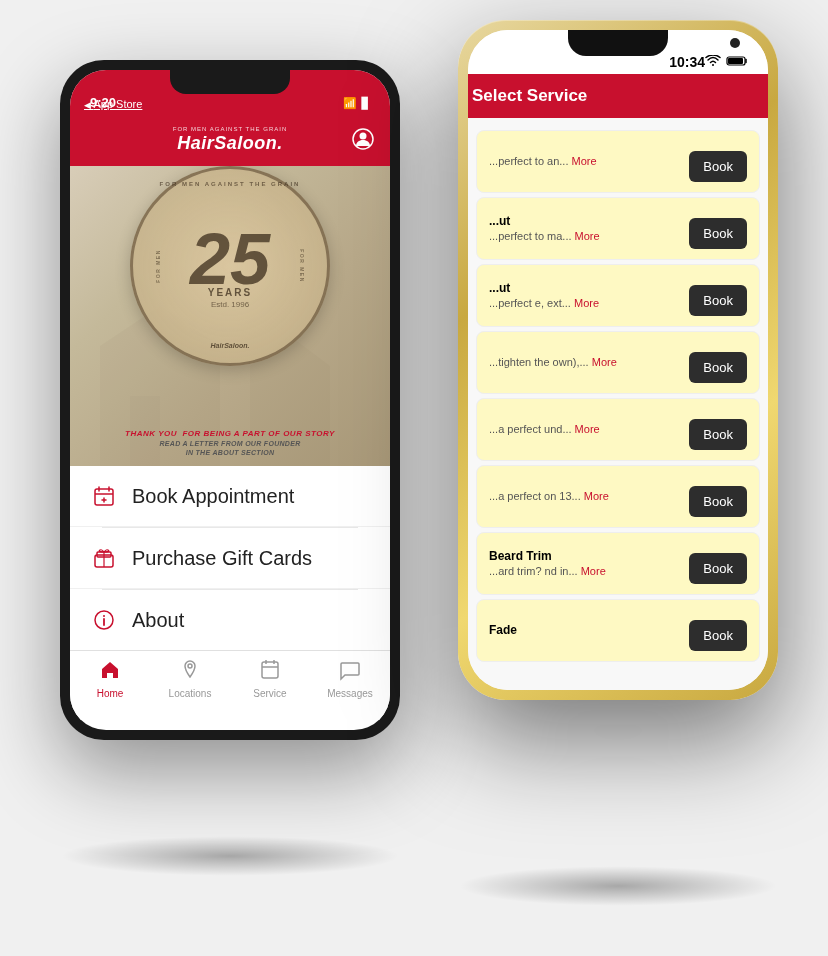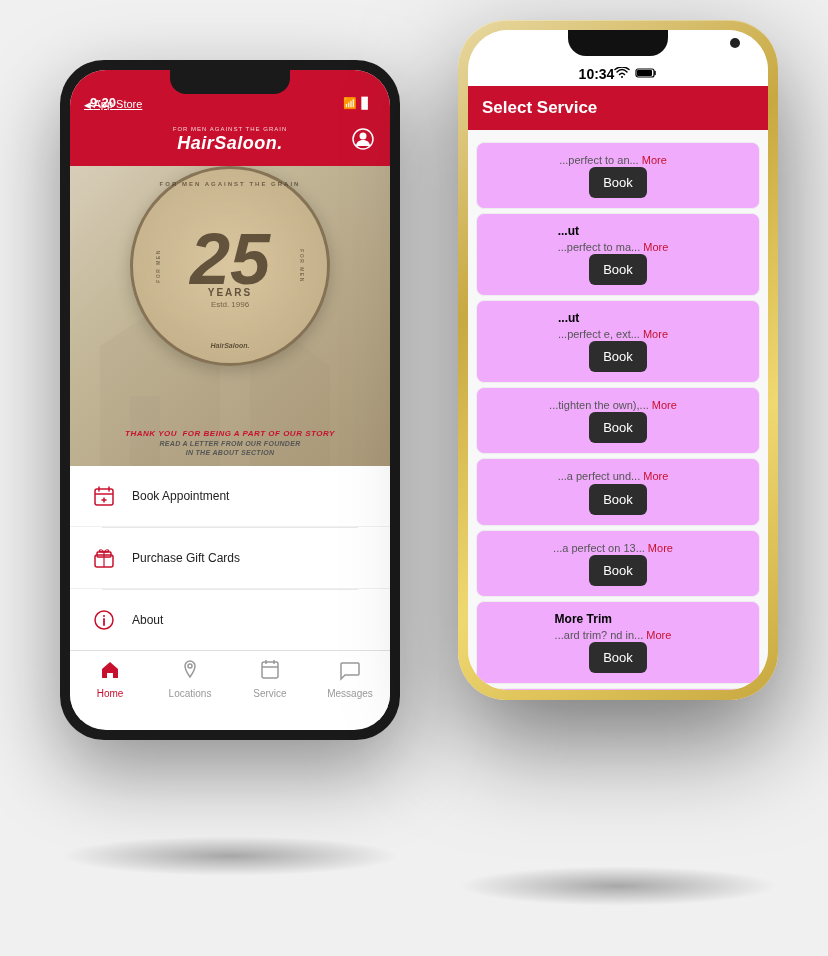--- a/index.html
+++ b/index.html
@@ -278,21 +278,21 @@
       height: 28px;
       margin-right: 14px;
       display: flex;
       align-items: center;
       justify-content: center;
       color: #c8102e;
       font-size: 18px;
       flex-shrink: 0;
     }
     .menu-label {
-      font-size: 12px;
+      font-size: 20px;
       color: #222;
       font-weight: 400;
     }
 
     
     .bottom-nav-1 {
       background: #fff;
       height: 70px;
       display: flex;
       align-items: flex-start;
@@ -361,24 +361,24 @@
       width: 10px;
       height: 10px;
       background: #222;
       border-radius: 50%;
       z-index: 11;
     }
 
     
     .status-bar-2 {
       background: #fff;
-      height: 56px;
+      height: 44px;
       display: flex;
       align-items: flex-end;
-      justify-content: center;
+      justify-content: flex-end;
       padding: 0 20px 4px;
       position: relative;
       z-index: 5;
     }
     .status-time-2 {
       color: #000;
       font-size: 14px;
       font-weight: 600;
     }
     .status-icons-2 {
@@ -390,45 +390,44 @@
       font-size: 12px;
       color: #000;
     }
 
     
     .header-2 {
       background: #c8102e;
       height: 44px;
       display: flex;
       align-items: center;
-      padding: 0 14px;
+      padding: 0 4px;
     }
     .select-service-title {
       color: #fff;
       font-size: 17px;
       font-weight: 600;
     }
 
     
     .service-list {
       background: #f8f8f8;
       overflow-y: auto;
       height: calc(100% - 88px);
       padding: 8px 0;
     }
     .service-item {
-      background: #f0abfc;
+      background: #fef9c3;
       margin: 4px 8px;
       border-radius: 8px;
       padding: 10px 12px;
       display: flex;
       align-items: center;
       justify-content: center;
       border: 1px solid #eee;
-      flex-direction: column;
     }
     .service-info {
       flex: 1;
       margin-right: 10px;
     }
     .service-desc {
       font-size: 11px;
       color: #555;
       line-height: 1.3;
     }
@@ -440,20 +439,21 @@
       background: #2d2d2d;
       color: #fff;
       border: none;
       border-radius: 6px;
       padding: 8px 14px;
       font-size: 13px;
       font-weight: 500;
       cursor: pointer;
       white-space: nowrap;
       flex-shrink: 0;
+      margin-top: 10px;
     }
 
     
     .phone1-shadow {
       position: absolute;
       left: 60px;
       bottom: 80px;
       width: 340px;
       height: 40px;
       background: radial-gradient(ellipse, rgba(0,0,0,0.3) 0%, transparent 70%);
@@ -703,21 +703,21 @@
       <div class="service-item">
         <div class="service-info">
           <div class="service-desc">...a perfect on 13... <span style="color:#c8102e;">More</span></div>
         </div>
         <button class="book-btn">Book</button>
       </div>
 
       <div class="service-item">
         <div class="service-info">
           <div class="service-desc">
-            <strong>More Trim</strong><br>...ard trim? nd in... <span style="color:#c8102e;">More</span>
+            <strong>Beard Trim</strong><br>...ard trim? nd in... <span style="color:#c8102e;">More</span>
           </div>
         </div>
         <button class="book-btn">Book</button>
       </div>
 
       <div class="service-item">
         <div class="service-info">
           <div class="service-desc">
             <strong>Fade</strong>
           </div>

